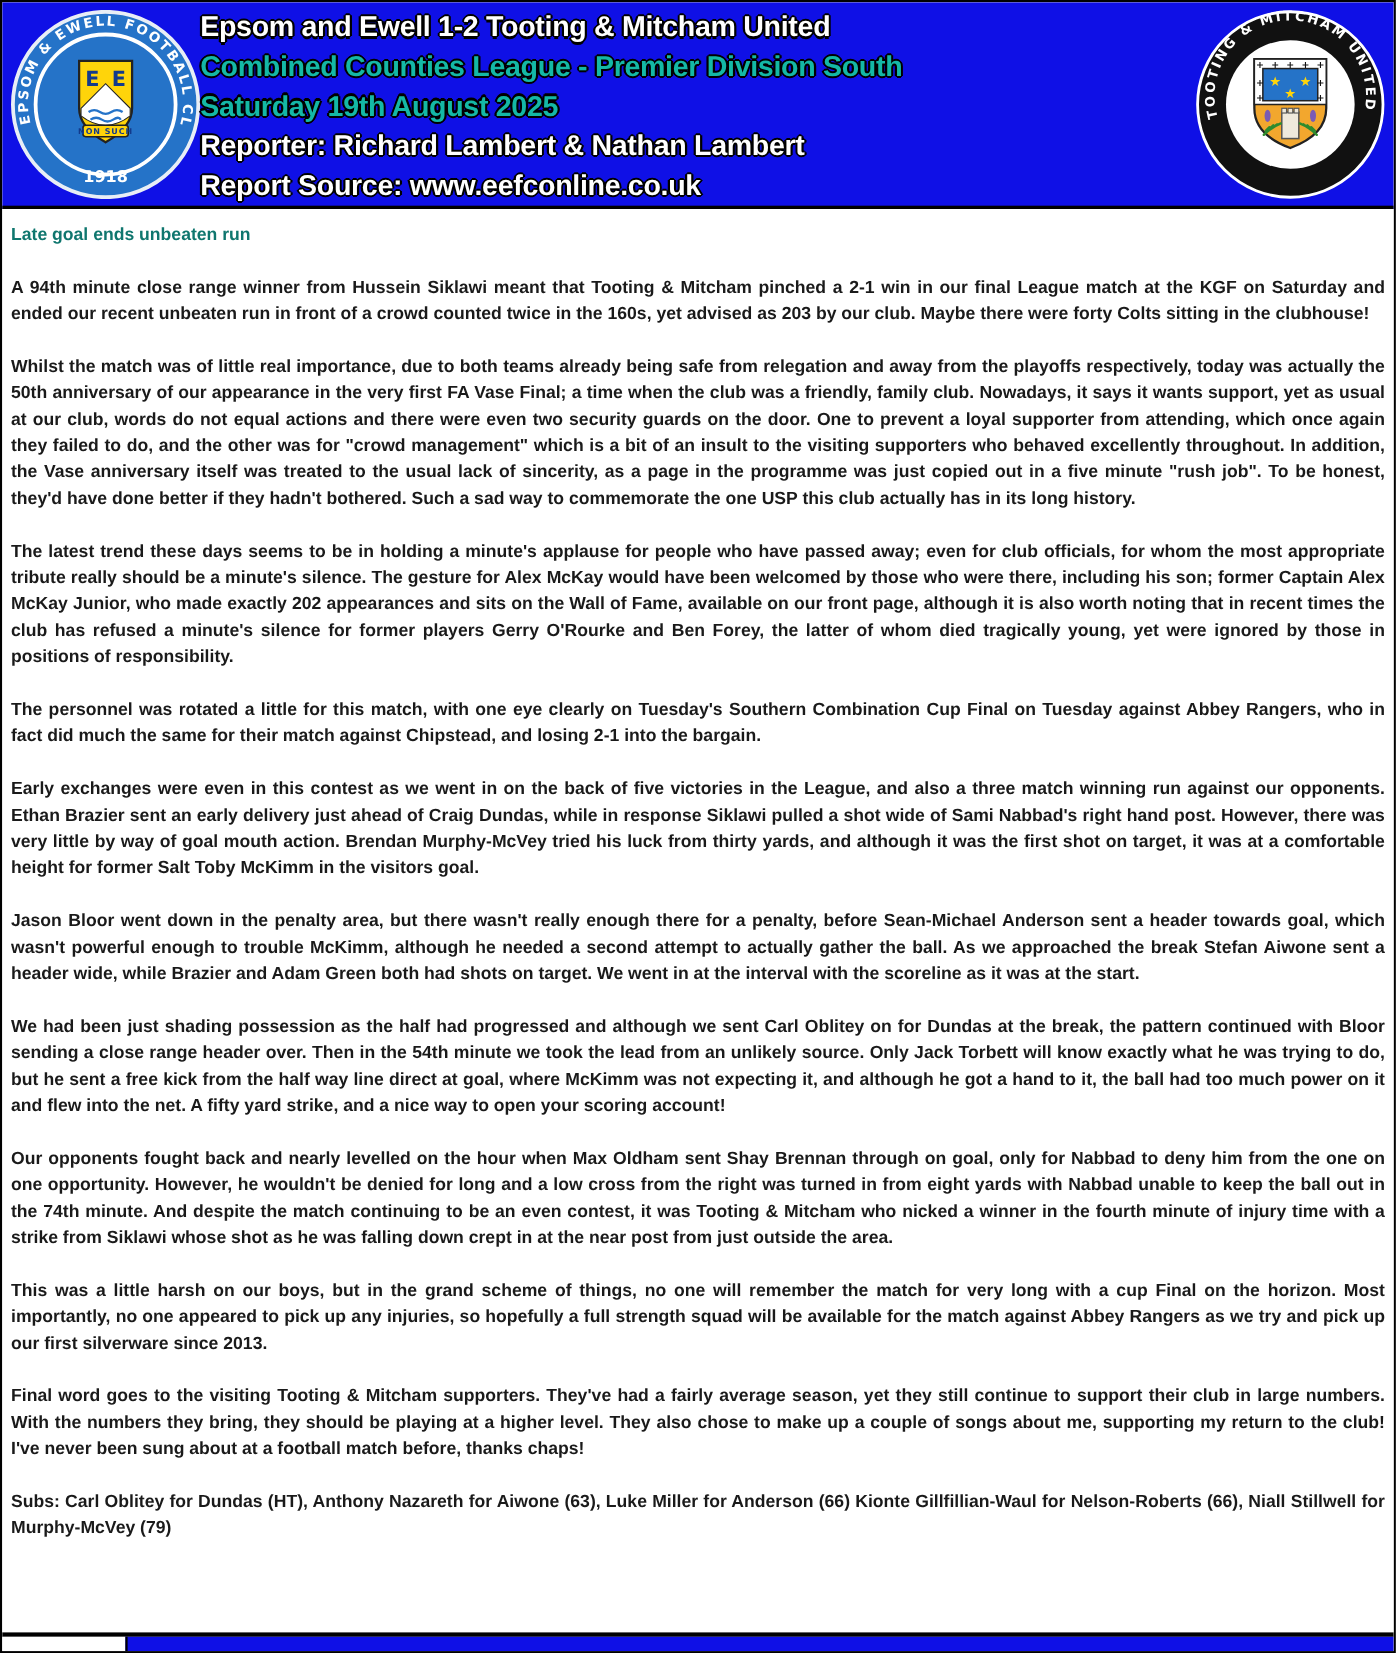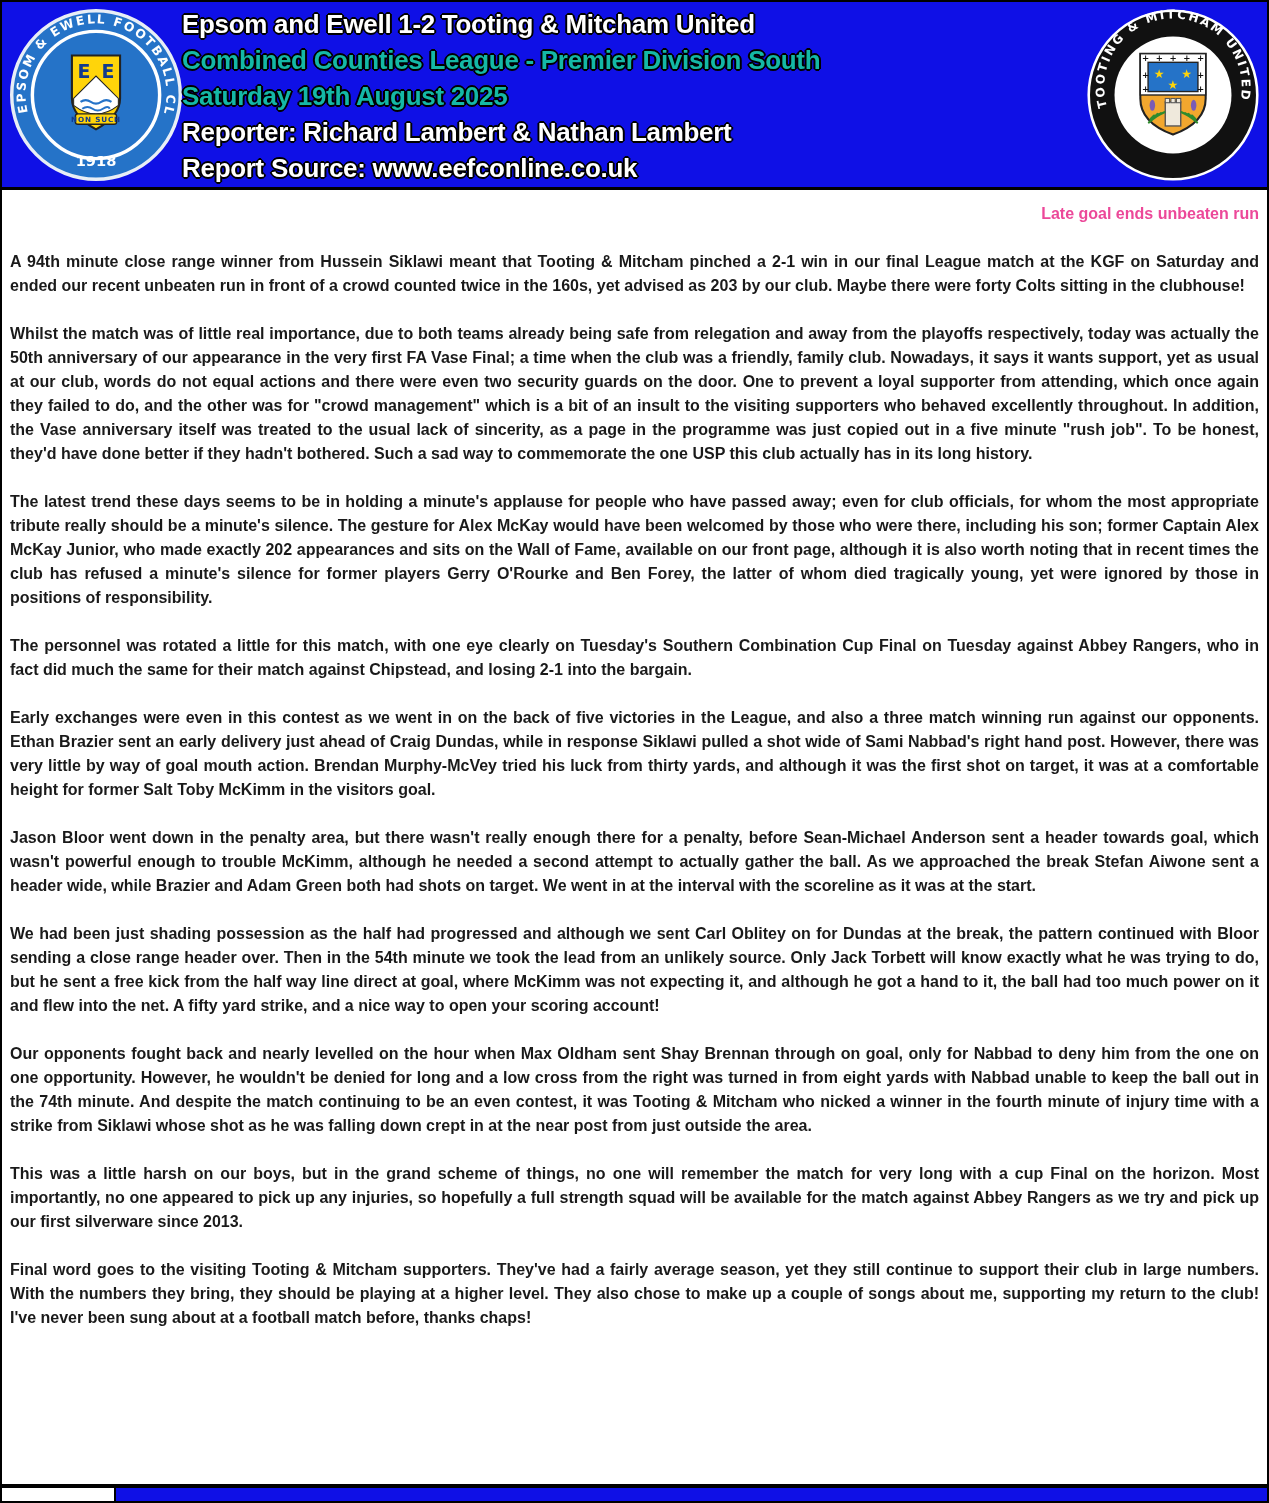--- a/index.html
+++ b/index.html
@@ -34,21 +34,21 @@
 
   
   .body {
     flex:1 1 auto; overflow:hidden; background:#fff;
     padding:12px 8px 0 8px;
     color:#1a1a1a; font-weight:bold;
     font-size:16px; line-height:24px;
     text-align:justify;
   }
   .body p { margin:0 0 24px 0; }
-  .headline { color:#ec4899; text-align:right; }
+  .headline { color:#0f766e; text-align:left; }
 
   
   .footer { flex:0 0 auto; height:13px; display:flex; border-top:4px solid #000; }
   .footer-left { width:112px; background:#ffffff; }
   .footer-right { flex:1; background:#0f10e6; border-left:2px solid #000; }
 
   svg text { font-family:"DejaVu Sans", sans-serif; }
 </style>
 </head>
 <body>
@@ -137,20 +137,21 @@
     <p>A 94th minute close range winner from Hussein Siklawi meant that Tooting &amp; Mitcham pinched a 2-1 win in our final League match at the KGF on Saturday and ended our recent unbeaten run in front of a crowd counted twice in the 160s, yet advised as 203 by our club. Maybe there were forty Colts sitting in the clubhouse!</p>
     <p>Whilst the match was of little real importance, due to both teams already being safe from relegation and away from the playoffs respectively, today was actually the 50th anniversary of our appearance in the very first FA Vase Final; a time when the club was a friendly, family club. Nowadays, it says it wants support, yet as usual at our club, words do not equal actions and there were even two security guards on the door. One to prevent a loyal supporter from attending, which once again they failed to do, and the other was for "crowd management" which is a bit of an insult to the visiting supporters who behaved excellently throughout. In addition, the Vase anniversary itself was treated to the usual lack of sincerity, as a page in the programme was just copied out in a five minute "rush job". To be honest, they'd have done better if they hadn't bothered. Such a sad way to commemorate the one USP this club actually has in its long history.</p>
     <p>The latest trend these days seems to be in holding a minute's applause for people who have passed away; even for club officials, for whom the most appropriate tribute really should be a minute's silence. The gesture for Alex McKay would have been welcomed by those who were there, including his son; former Captain Alex McKay Junior, who made exactly 202 appearances and sits on the Wall of Fame, available on our front page, although it is also worth noting that in recent times the club has refused a minute's silence for former players Gerry O'Rourke and Ben Forey, the latter of whom died tragically young, yet were ignored by those in positions of responsibility.</p>
     <p>The personnel was rotated a little for this match, with one eye clearly on Tuesday's Southern Combination Cup Final on Tuesday against Abbey Rangers, who in fact did much the same for their match against Chipstead, and losing 2-1 into the bargain.</p>
     <p>Early exchanges were even in this contest as we went in on the back of five victories in the League, and also a three match winning run against our opponents. Ethan Brazier sent an early delivery just ahead of Craig Dundas, while in response Siklawi pulled a shot wide of Sami Nabbad's right hand post. However, there was very little by way of goal mouth action. Brendan Murphy-McVey tried his luck from thirty yards, and although it was the first shot on target, it was at a comfortable height for former Salt Toby McKimm in the visitors goal.</p>
     <p>Jason Bloor went down in the penalty area, but there wasn't really enough there for a penalty, before Sean-Michael Anderson sent a header towards goal, which wasn't powerful enough to trouble McKimm, although he needed a second attempt to actually gather the ball. As we approached the break Stefan Aiwone sent a header wide, while Brazier and Adam Green both had shots on target. We went in at the interval with the scoreline as it was at the start.</p>
     <p>We had been just shading possession as the half had progressed and although we sent Carl Oblitey on for Dundas at the break, the pattern continued with Bloor sending a close range header over. Then in the 54th minute we took the lead from an unlikely source. Only Jack Torbett will know exactly what he was trying to do, but he sent a free kick from the half way line direct at goal, where McKimm was not expecting it, and although he got a hand to it, the ball had too much power on it and flew into the net. A fifty yard strike, and a nice way to open your scoring account!</p>
     <p>Our opponents fought back and nearly levelled on the hour when Max Oldham sent Shay Brennan through on goal, only for Nabbad to deny him from the one on one opportunity. However, he wouldn't be denied for long and a low cross from the right was turned in from eight yards with Nabbad unable to keep the ball out in the 74th minute. And despite the match continuing to be an even contest, it was Tooting &amp; Mitcham who nicked a winner in the fourth minute of injury time with a strike from Siklawi whose shot as he was falling down crept in at the near post from just outside the area.</p>
     <p>This was a little harsh on our boys, but in the grand scheme of things, no one will remember the match for very long with a cup Final on the horizon. Most importantly, no one appeared to pick up any injuries, so hopefully a full strength squad will be available for the match against Abbey Rangers as we try and pick up our first silverware since 2013.</p>
     <p>Final word goes to the visiting Tooting &amp; Mitcham supporters. They've had a fairly average season, yet they still continue to support their club in large numbers. With the numbers they bring, they should be playing at a higher level. They also chose to make up a couple of songs about me, supporting my return to the club! I've never been sung about at a football match before, thanks chaps!</p>
+    <p>Subs: Carl Oblitey for Dundas (HT), Anthony Nazareth for Aiwone (63), Luke Miller for Anderson (66) Kionte Gillfillian-Waul for Nelson-Roberts (66), Niall Stillwell for Murphy-McVey (79)</p>
   </div>
 
   <div class="footer">
     <div class="footer-left"></div>
     <div class="footer-right"></div>
   </div>
 
 </div>
 
 </body></html>

